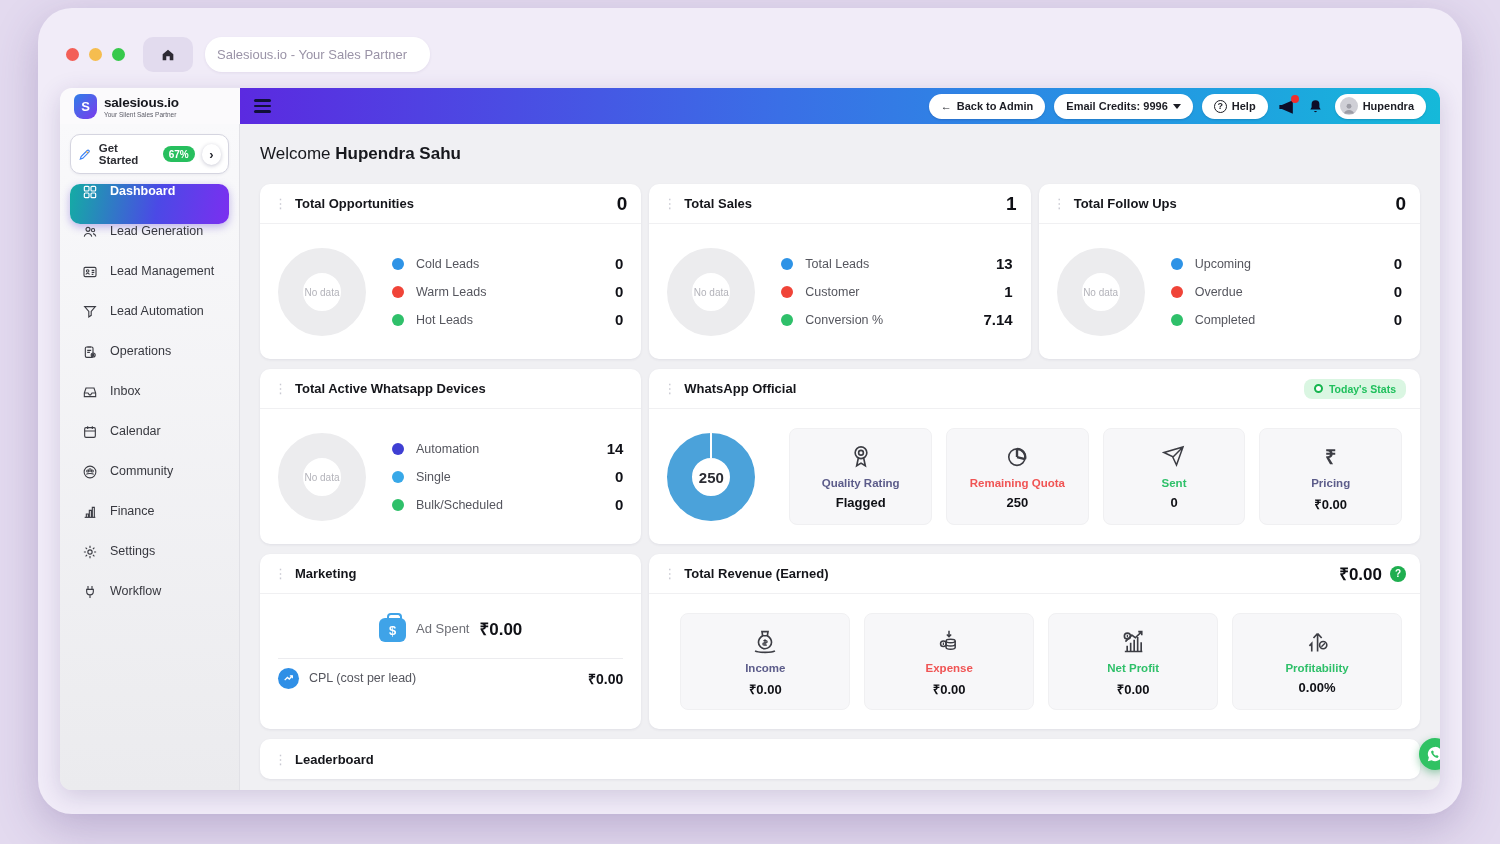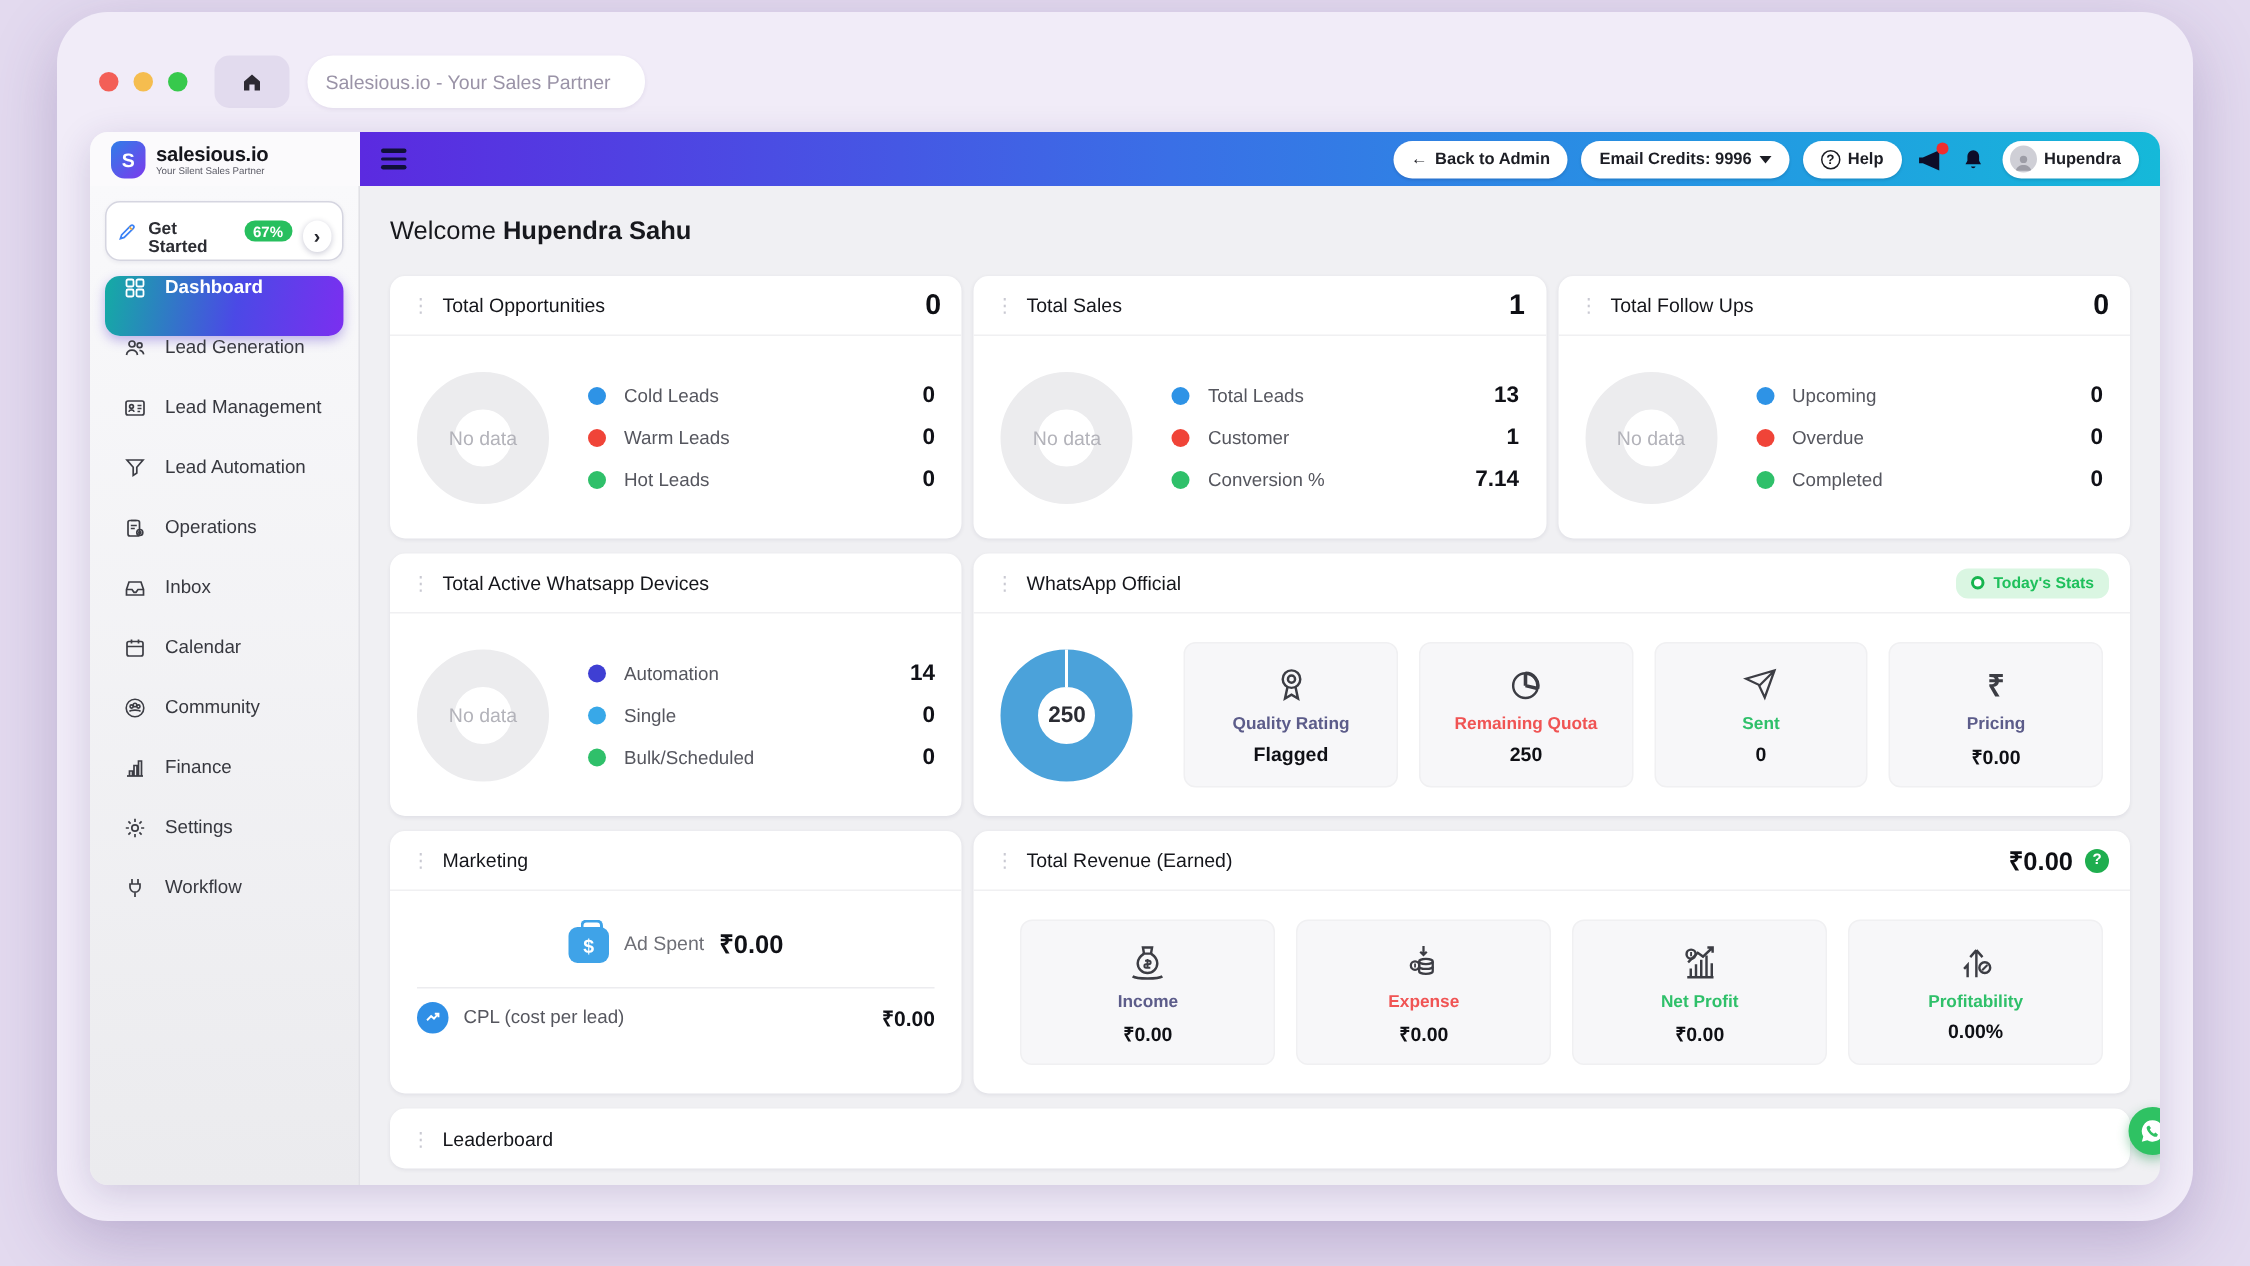--- a/index.html
+++ b/index.html
@@ -46,21 +46,21 @@
   .hdr-ic .dot-badge { position:absolute; right:-2px; top:-1px; width:8px; height:8px; border-radius:50%; background:#ef2d2d; }
   .user-pill { padding-left:5px; }
   .avatar { width:18px; height:18px; border-radius:50%; background:#cfcfd6; display:flex; align-items:flex-end; justify-content:center; overflow:hidden; }
   .caret { width:0; height:0; border-left:4px solid transparent; border-right:4px solid transparent; border-top:5px solid #1c1d24; display:inline-block; }
 
   
   .sidebar { position:absolute; left:0; top:36px; bottom:0; width:180px;
              background:linear-gradient(180deg,#f9f9fb,#ebebee); border-right:1px solid #e1e1e6;
              padding:10px 10px; z-index:2; }
   .get-started { background:#fff; border:1px solid #d5d5e0; border-radius:10px; height:40px;
-                 display:flex; padding:12px 7px; gap:7px; cursor:pointer;
+                 display:flex; align-items:center; padding:0 7px; gap:7px; cursor:pointer;
                  box-shadow:0 1px 3px rgba(0,0,60,.06); }
   .gs-label { font-size:11.5px; font-weight:bold; color:#2c2d33; }
   .gs-badge { background:#27bf5e; color:#fff; font-size:10px; font-weight:bold; border-radius:8px; padding:2.5px 6px; }
   .gs-next { margin-left:auto; width:21px; height:21px; border-radius:50%; background:#fff;
              box-shadow:0 1px 4px rgba(0,0,60,.22); display:flex; align-items:center; justify-content:center;
              font-size:13px; color:#26272e; font-weight:bold; cursor:pointer; }
   .nav { margin-top:10px; }
   .nav-item { height:40px; border-radius:10px; display:flex; gap:12px;
               padding:0 12px; font-size:12.5px; color:#37383f; cursor:pointer; }
   .nav-item svg { flex:0 0 auto; }
@@ -81,28 +81,28 @@
               height:31px; display:flex; align-items:center; gap:7px; padding:0 13px; font-size:11.5px;
               font-weight:bold; cursor:pointer; box-shadow:0 2px 6px rgba(90,40,200,.3);
               font-family:"Liberation Sans",sans-serif; }
 
   .grid3 { display:grid; grid-template-columns:repeat(3,1fr); gap:8px; margin-bottom:10px; }
   .grid2 { display:grid; grid-template-columns:calc((100% - 16px)/3) 1fr; gap:8px; margin-bottom:10px; }
 
   .card { background:#fff; border-radius:10px; box-shadow:0 1px 3px rgba(20,20,60,.07); overflow:hidden; }
   .card-head { display:flex; align-items:center; padding:0 14px; height:40px; border-bottom:1px solid #f0f0f2; }
   .drag { color:#c9c9d2; font-size:13px; margin-right:8px; cursor:grab; line-height:1; }
-  .card-title { font-size:13px; font-weight:normal; color:#15161b; }
+  .card-title { font-size:13px; font-weight:bold; color:#15161b; }
   .card-big { margin-left:auto; font-size:19px; font-weight:bold; color:#0e0f14; }
   .card-body { display:flex; align-items:center; padding:16px 18px; height:135px; }
 
   .donut { position:relative; width:88px; height:88px; border-radius:50%;
            border:25px solid #ececee; flex:0 0 auto; }
   .donut .nd { position:absolute; left:50%; top:50%; transform:translate(-50%,-50%);
-               font-size:13px; color:#b3b3ba; white-space:nowrap; }
+               font-size:10px; color:#b3b3ba; white-space:nowrap; }
   .donut.blue { border-color:#4ba2da; }
   .donut.blue::before { content:""; position:absolute; left:50%; top:-25px; width:2px; height:25px;
                         background:#fff; transform:translateX(-50%); }
   .donut .dv { position:absolute; left:50%; top:50%; transform:translate(-50%,-50%);
                font-size:15px; font-weight:bold; color:#2b2c33; }
 
   .legend { flex:1; margin-left:26px; display:flex; flex-direction:column; gap:11px; }
   .lg-row { display:flex; align-items:center; }
   .dot { width:12px; height:12px; border-radius:50%; flex:0 0 auto; }
   .dot.blue{background:#2e93e6;} .dot.red{background:#f04438;} .dot.green{background:#2fc06a;}

